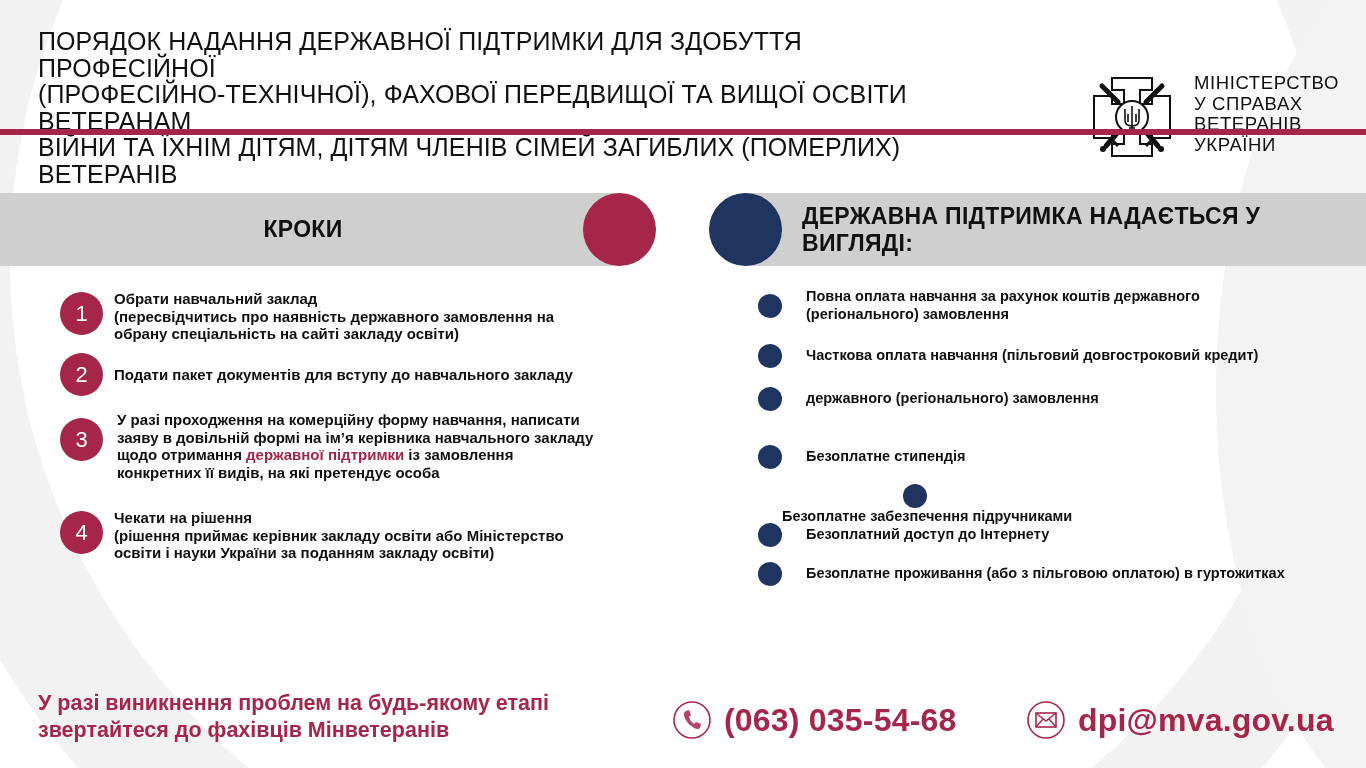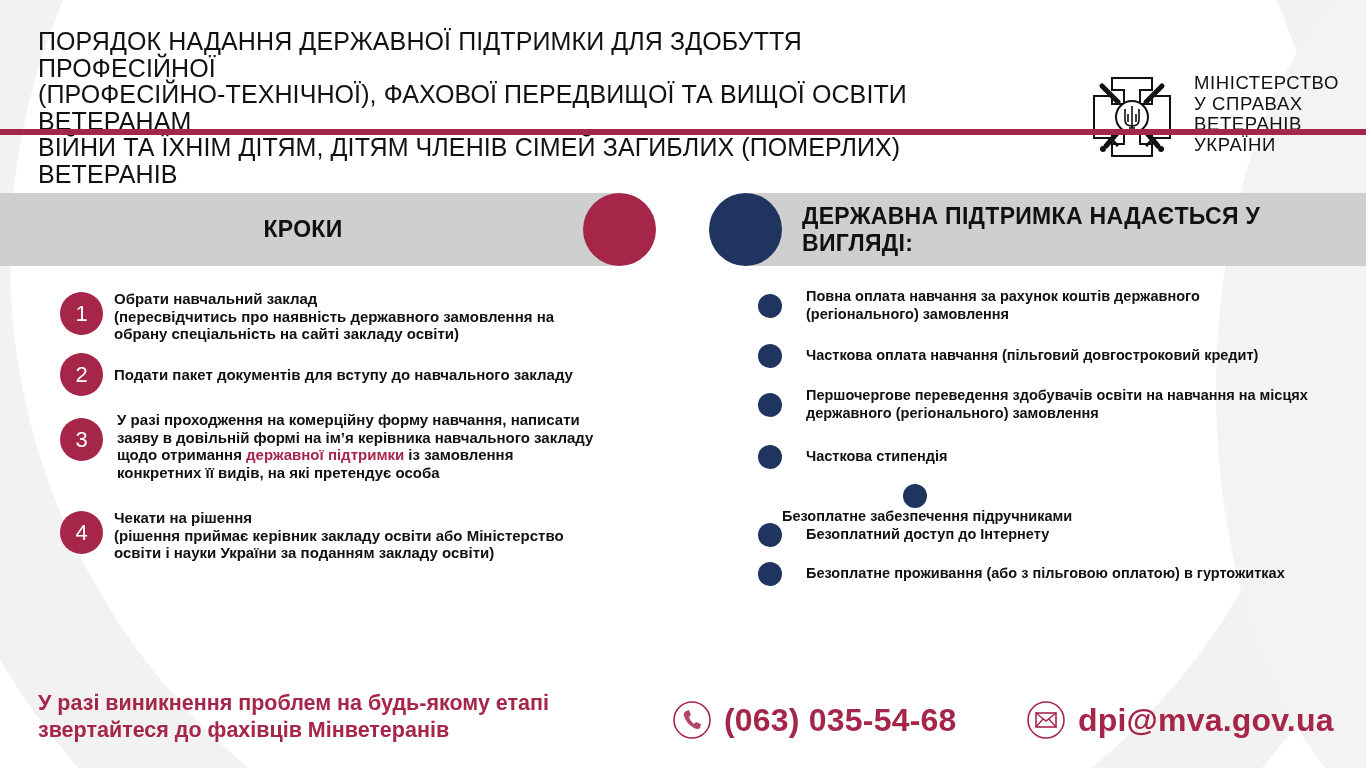--- a/index.html
+++ b/index.html
@@ -168,28 +168,27 @@
     </div>
     <div class="sup-item" style="top:56px;">
       <div class="sup-dot"></div>
       <div class="sup-text">
         <span>Часткова оплата навчання (пільговий довгостроковий кредит)</span>
       </div>
     </div>
     <div class="sup-item" style="top:99px;">
       <div class="sup-dot"></div>
       <div class="sup-text">
-        <span>Першочергове переведення здобувачів освіти на навчання на місцях</span>
         <span>державного (регіонального) замовлення</span>
       </div>
     </div>
     <div class="sup-item" style="top:157px;">
       <div class="sup-dot"></div>
       <div class="sup-text">
-        <span>Часткова стипендія</span>
+        <span>Безоплатне стипендія</span>
       </div>
     </div>
     <div class="sup-item" style="top:196px;flex-direction:column;">
       <div class="sup-dot"></div>
       <div class="sup-text">
         <span>Безоплатне забезпечення підручниками</span>
       </div>
     </div>
     <div class="sup-item" style="top:235px;">
       <div class="sup-dot"></div>

